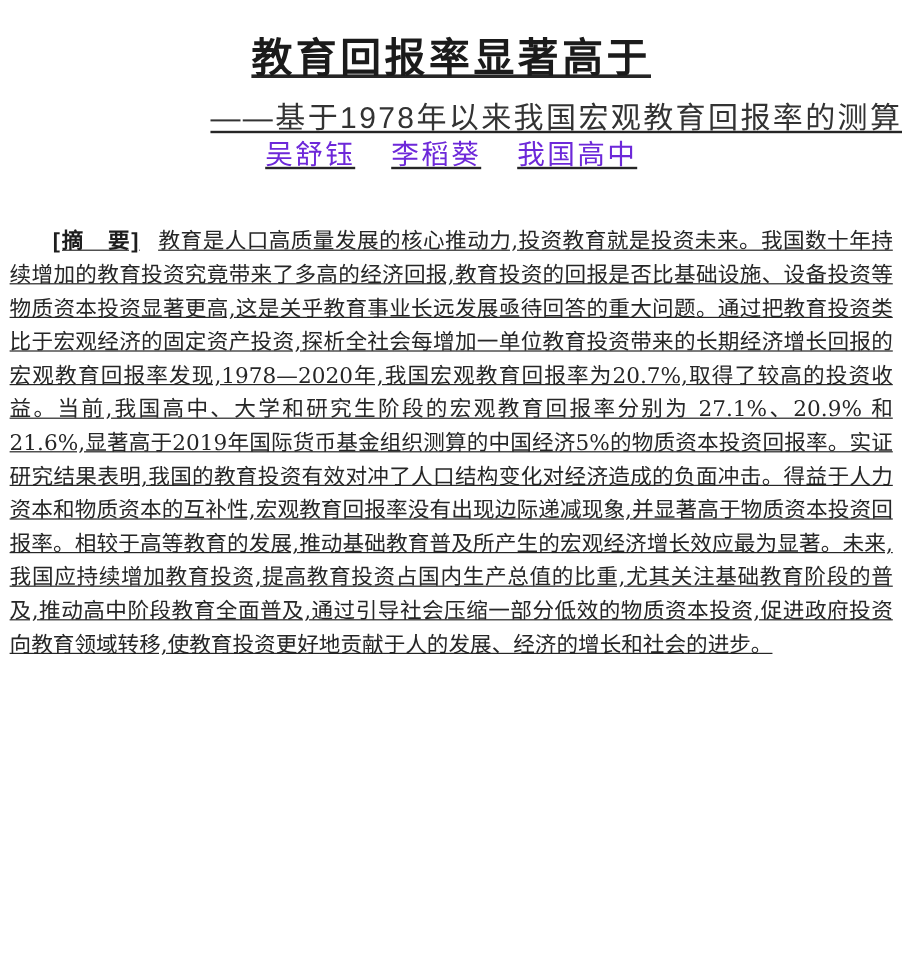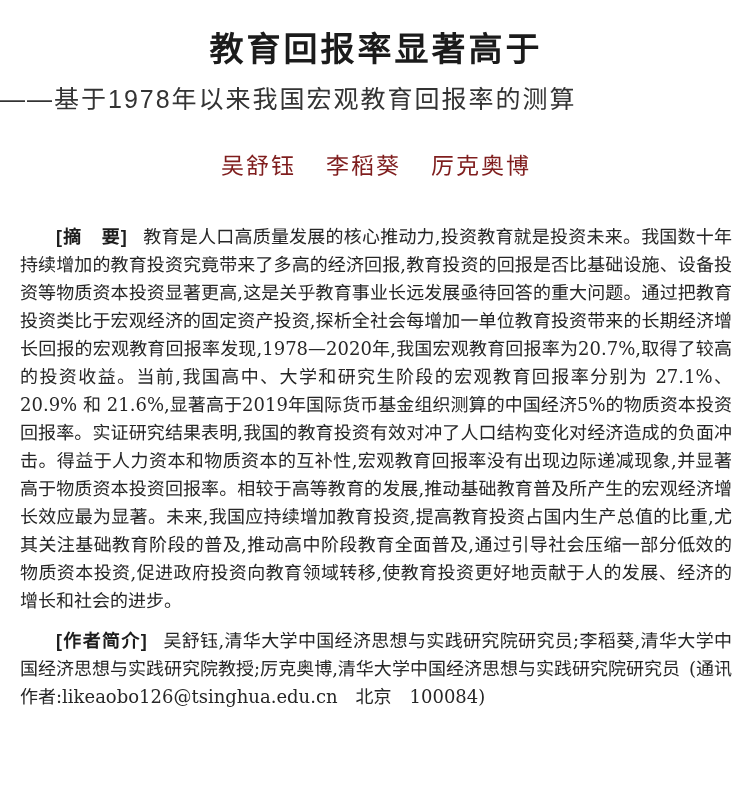--- a/index.html
+++ b/index.html
@@ -8,67 +8,67 @@
     background: #ffffff;
   }
   .page {
     position: relative;
     width: 752px;
     height: 751px;
     background: #ffffff;
     color: #262626;
     overflow: hidden;
     box-sizing: border-box;
+    text-decoration: underline;
   }
   
   .title {
     margin: 24px 0 0 0;
     text-align: center;
     font-family: "Liberation Sans", sans-serif;
     font-weight: 700;
     font-size: 34px;
     line-height: 50px;
     letter-spacing: 3px;
     color: #1b1b1b;
   }
   .title-line { display: block; }
   
   .subtitle {
     margin-top: 9px;
-    text-align: left;
+    text-align: right;
     font-family: "Liberation Sans", sans-serif;
     font-weight: 400;
     font-size: 25px;
     line-height: 32px;
     letter-spacing: 2px;
     color: #333333;
   }
   
   .authors {
-    margin-top: 36px;
     display: flex;
     justify-content: center;
     gap: 30px;
     font-family: "DejaVu Serif", serif;
     font-size: 23px;
     line-height: 30px;
     letter-spacing: 2px;
-    color: #7f1d1d;
+    color: #6d28d9;
   }
   
   .front-matter {
     margin: 42px 8px 0 8px;
     font-family: "DejaVu Serif", serif;
     font-size: 18px;
     line-height: 28px;
     text-align: justify;
     color: #262626;
   }
   .para {
-    margin: 12px;
+    margin: 0;
     text-indent: 2em;
   }
   .label {
     font-family: "Liberation Sans", sans-serif;
     font-weight: 700;
     letter-spacing: 1px;
     color: #1d1d1d;
     margin-right: 0.85em;
   }
   .contact {
@@ -83,29 +83,26 @@
 
   <h1 class="title">
     <span class="title-line">教育回报率显著高于</span>
   </h1>
 
   <div class="subtitle">——基于1978年以来我国宏观教育回报率的测算</div>
 
   <div class="authors">
     <span class="author">吴舒钰</span>
     <span class="author">李稻葵</span>
-    <span class="author">厉克奥博</span>
+    <span class="author">我国高中</span>
   </div>
 
   <div class="front-matter">
 
     <p class="para">
       <span class="label">[摘　要]</span><span>教育是人口高质量发展的核心推动力,投资教育就是投资未来。我国数十年持续增加的教育投资究竟带来了多高的经济回报,教育投资的回报是否比基础设施、设备投资等物质资本投资显著更高,这是关乎教育事业长远发展亟待回答的重大问题。通过把教育投资类比于宏观经济的固定资产投资,探析全社会每增加一单位教育投资带来的长期经济增长回报的宏观教育回报率发现,1978—2020年,我国宏观教育回报率为20.7%,取得了较高的投资收益。当前,我国高中、大学和研究生阶段的宏观教育回报率分别为 27.1%、20.9% 和 21.6%,显著高于2019年国际货币基金组织测算的中国经济5%的物质资本投资回报率。实证研究结果表明,我国的教育投资有效对冲了人口结构变化对经济造成的负面冲击。得益于人力资本和物质资本的互补性,宏观教育回报率没有出现边际递减现象,并显著高于物质资本投资回报率。相较于高等教育的发展,推动基础教育普及所产生的宏观经济增长效应最为显著。未来,我国应持续增加教育投资,提高教育投资占国内生产总值的比重,尤其关注基础教育阶段的普及,推动高中阶段教育全面普及,通过引导社会压缩一部分低效的物质资本投资,促进政府投资向教育领域转移,使教育投资更好地贡献于人的发展、经济的增长和社会的进步。</span>
     </p>
 
 
-    <p class="para">
-      <span class="label">[作者简介]</span><span>吴舒钰,清华大学中国经济思想与实践研究院研究员;李稻葵,清华大学中国经济思想与实践研究院教授;厉克奥博,清华大学中国经济思想与实践研究院研究员</span><span class="contact">(通讯作者:likeaobo126@tsinghua.edu.cn　北京　100084)</span>
-    </p>
 
   </div>
 
 </div>
 
 </body></html>

